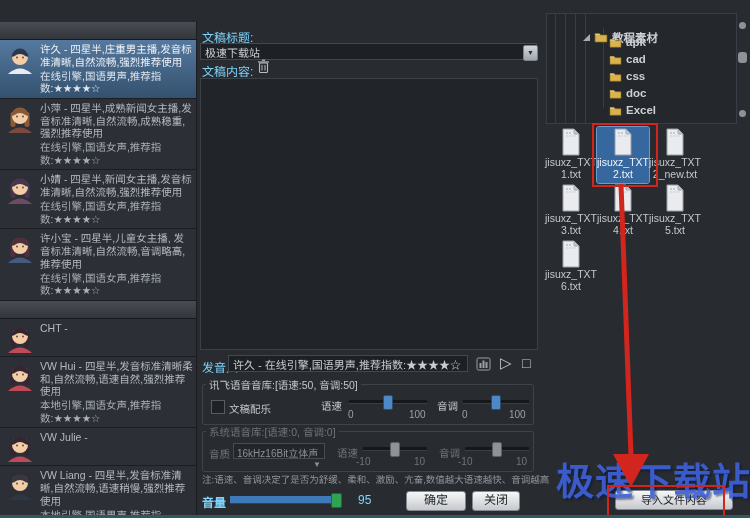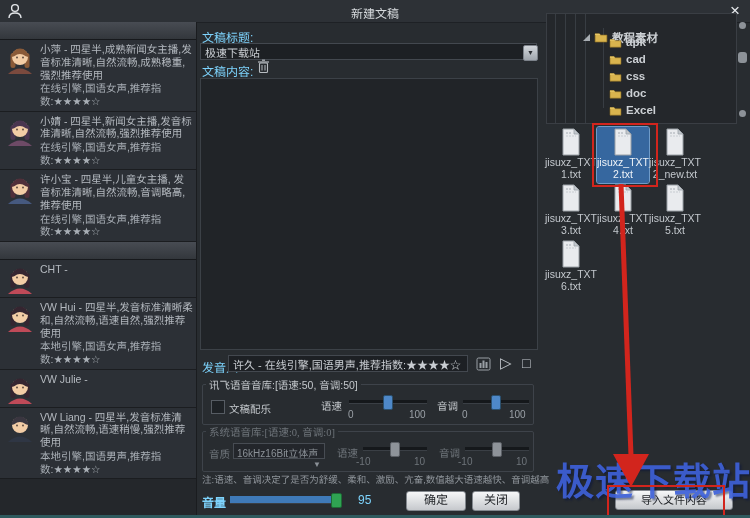--- a/index.html
+++ b/index.html
@@ -30,21 +30,21 @@
   .lbl{position:absolute;font-size:12px;color:#7dd3fc;}
   .tinput{position:absolute;box-sizing:border-box;background:#1d2024;border:1px solid #43484f;color:#c9cdd2;font-size:11px;padding:0 4px;}
   .ddbtn{position:absolute;width:13px;height:14px;background:linear-gradient(#d2d6db,#9fa5ad);border:1px solid #7c828a;
     border-radius:2px;color:#2b2e33;font-size:7px;text-align:center;line-height:13px;}
   .contentbox{position:absolute;left:0;top:56px;width:336px;height:270px;background:#212428;border:1px solid #3c4147;}
   .trash{position:absolute;left:57px;top:37px;}
   .micon{position:absolute;color:#c3c8cd;font-size:14px;line-height:14px;}
 
   fieldset.grp{position:absolute;left:2px;width:330px;margin:0;padding:0 0 2px 0;border:1px solid #3e434a;border-radius:2px;background:transparent;}
   fieldset.grp legend{font-size:10.5px;color:#c3c7cb;padding:0 3px;margin-left:3px;}
-  fieldset.grp.disabled legend{color:#6e747a;font-family:Liberation Serif, serif;}
+  fieldset.grp.disabled legend{color:#6e747a;}
   .grpbody{position:relative;height:30px;}
   .grp .slbl{position:absolute;font-size:10.5px;color:#c3c7cb;}
   .grp.disabled .slbl{color:#6e747a;}
   .numlbl{position:absolute;font-size:10px;color:#9aa0a6;}
   .grp.disabled .numlbl{color:#6e747a;}
 
   .slider{position:absolute;height:14px;}
   .slider .track{position:absolute;left:0;right:0;top:6px;height:3px;background:#15181b;border-bottom:1px solid #3a3f45;}
   .slider .fill{position:absolute;left:0;top:4px;height:7px;background:#3f7ab8;}
   .slider .handle{position:absolute;top:1px;width:8px;height:13px;background:#4e88c8;border:1px solid #2b506e;border-radius:2px;}
@@ -84,31 +84,40 @@
   .redbox{position:absolute;border:2px solid #d2251d;z-index:6;}
   .annot{position:absolute;left:0;top:0;z-index:6;pointer-events:none;}
   .watermark{position:absolute;left:556px;top:451px;font-size:38px;font-weight:bold;color:#3d60d8;opacity:.92;
     letter-spacing:1px;white-space:nowrap;text-shadow:2px 2px 2px rgba(10,20,60,.55);z-index:5;pointer-events:none;}
 </style>
 </head>
 <body>
 
 <div class="window">
 
-  <div class="titlebar">
-    <svg class="useric" width="18" height="18" viewBox="0 0 18 18">
-      <circle cx="9" cy="6" r="3.4" fill="none" stroke="#e3e6e9" stroke-width="1.4"></circle>
-      <path d="M3 16 q0 -5 6 -5 q6 0 6 5" fill="none" stroke="#e3e6e9" stroke-width="1.4"></path>
-    </svg>
-    <div class="title">新建文稿</div>
-    <div class="closebtn">×</div>
-  </div>
 
   <div class="sidebar">
       <div class="shead"></div>
+      <div class="vitem selected">
+    <svg class="avatar" width="30" height="30" viewBox="0 0 30 30" style="--hair: #2b3950; --shirt: #e9edf1; --skin: #f3cda6;">
+      <g style="display: none;">
+        <rect x="5.5" y="9" width="5" height="15" rx="2.5" fill="var(--hair)"></rect>
+        <rect x="19.5" y="9" width="5" height="15" rx="2.5" fill="var(--hair)"></rect>
+      </g>
+      <circle cx="15" cy="13" r="8" fill="var(--skin)"></circle>
+      <path d="M6.6 13 a8.4 8.4 0 0 1 16.8 0 l-2.6 -0.8 q-6 -4.6 -11.6 0 z" fill="var(--hair)"></path>
+      <path d="M3 30 q12 -11 24 0 z" fill="var(--shirt)"></path>
+      <circle cx="12" cy="13.5" r="0.9" fill="#53413a"></circle>
+      <circle cx="18" cy="13.5" r="0.9" fill="#53413a"></circle>
+    </svg>
+    <div class="vtext">
+      <div class="v1">许久 - 四星半,庄重男主播,发音标准清晰,自然流畅,强烈推荐使用</div>
+      <div class="v2">在线引擎,国语男声,推荐指数:★★★★☆</div>
+    </div>
+  </div>
       <div class="vitem">
     <svg class="avatar" width="30" height="30" viewBox="0 0 30 30" style="--hair: #8a5a38; --shirt: #7b4a3e; --skin: #f3cda6;">
       <g>
         <rect x="5.5" y="9" width="5" height="15" rx="2.5" fill="var(--hair)"></rect>
         <rect x="19.5" y="9" width="5" height="15" rx="2.5" fill="var(--hair)"></rect>
       </g>
       <circle cx="15" cy="13" r="8" fill="var(--skin)"></circle>
       <path d="M6.6 13 a8.4 8.4 0 0 1 16.8 0 l-2.6 -0.8 q-6 -4.6 -11.6 0 z" fill="var(--hair)"></path>
       <path d="M3 30 q12 -11 24 0 z" fill="var(--shirt)"></path>
       <circle cx="12" cy="13.5" r="0.9" fill="#53413a"></circle>

